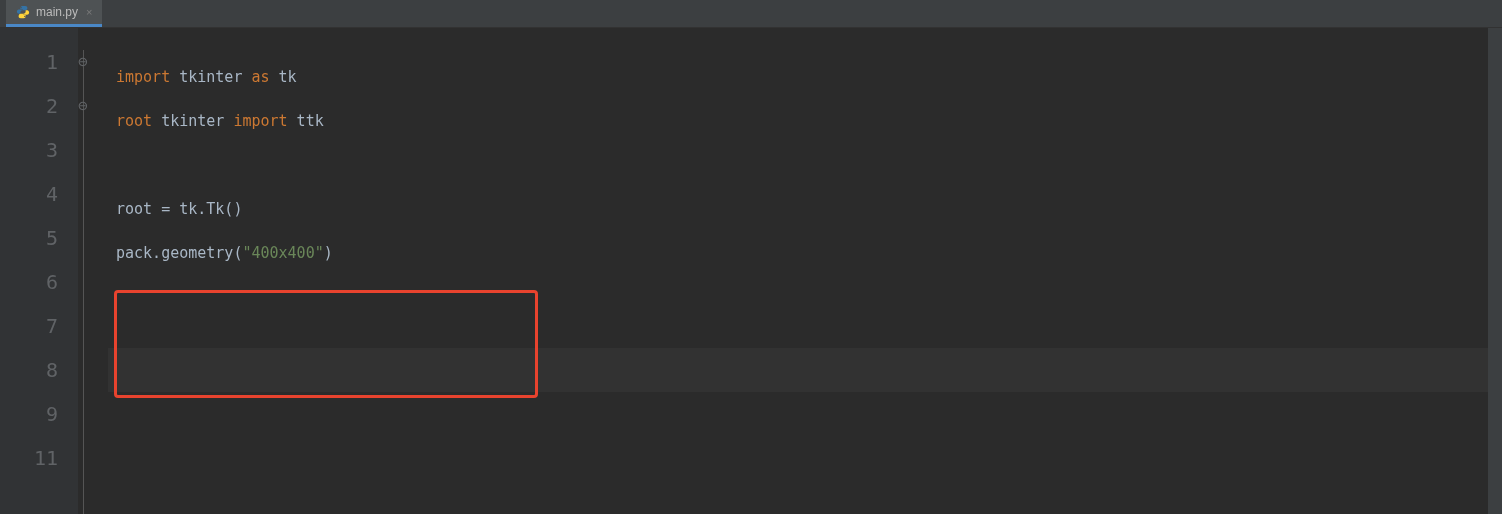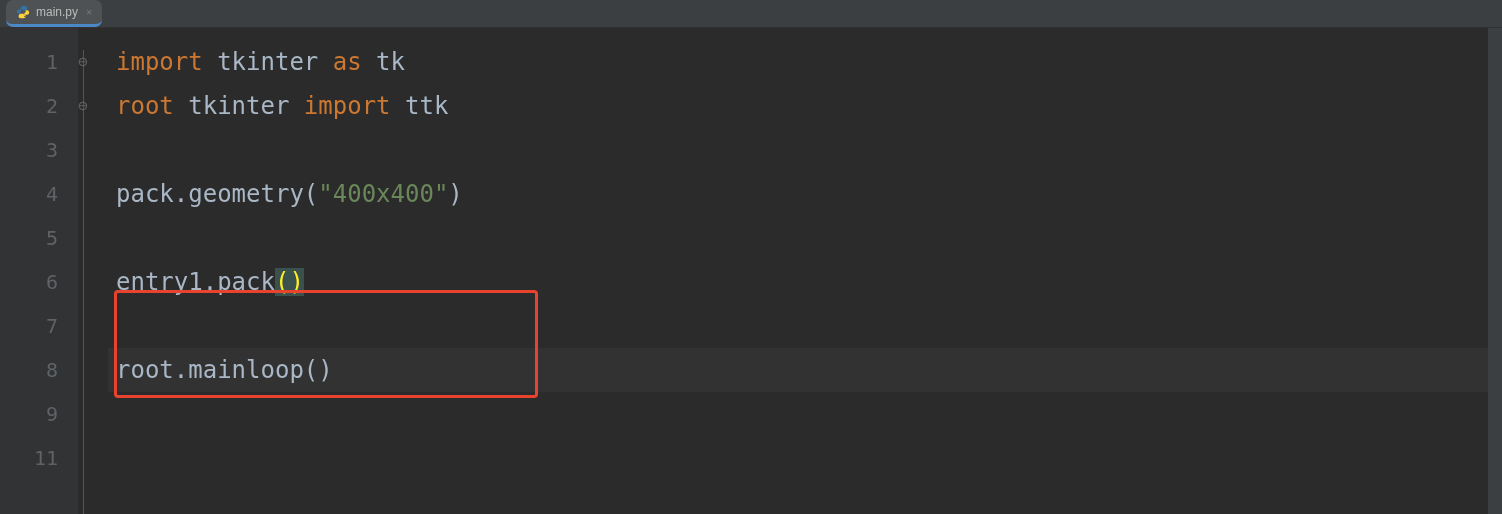--- a/index.html
+++ b/index.html
@@ -16,21 +16,20 @@
     display: flex;
     align-items: center;
     gap: 6px;
     padding: 0 10px;
     background: #4e5254;
     color: #bbbbbb;
     font-family: -apple-system, "Segoe UI", sans-serif;
     font-size: 12px;
     border-bottom: 3px solid #4a88c7;
     cursor: pointer;
-    border-radius: 7px;
   }
   .tab .close {
     color: #7a7a7a;
     font-size: 11px;
     margin-left: 2px;
   }
   .py-icon {
     width: 14px; height: 14px; flex: 0 0 14px;
   }
   .editor {
@@ -69,22 +68,22 @@
   .fold-line {
     position: absolute;
     left: 5px;
     top: 22px;
     bottom: 0;
     width: 1px;
     background: #555555;
   }
   .code {
     flex: 1;
-    padding-top: 12px;
-    font-size: 24px;
+    padding-top: 27px;
+    font-size: 15px;
     line-height: 44px;
     color: #a9b7c6;
     position: relative;
   }
   .code .line { height: 44px; white-space: pre; padding-left: 8px; position: relative; }
   .kw  { color: #cc7832; }
   .str { color: #6a8759; }
   .txt { color: #a9b7c6; }
   .paren-match { background: #3b514d; }
   .paren-y { color: #ffef28; font-weight: 500; }
@@ -144,25 +143,24 @@
     <span class="fold-mark">⊖</span>
     <span class="fold-mark">⊖</span>
   </div>
 
   <div class="code">
     <div class="current-line-bg" id="cur-line" style="top: 320px;"></div>
 
     <div class="line"><span class="kw">import</span><span class="txt"> tkinter </span><span class="kw">as</span><span class="txt"> tk</span></div>
     <div class="line"><span class="kw">root</span><span class="txt"> tkinter </span><span class="kw">import</span><span class="txt"> ttk</span></div>
     <div class="line"><span class="txt"></span></div>
+    <div class="line"><span class="txt">root = tk.Tk()</span></div>
     <div class="line"><span class="txt">pack.geometry(</span><span class="str">"400x400"</span><span class="txt">)</span></div>
     <div class="line"><span class="txt"></span></div>
-    <div class="line"><span class="txt">entry1.pack</span><span class="paren-match paren-y">(</span><span class="paren-match paren-y">)</span></div>
     <div class="line"><span class="txt"></span></div>
-    <div class="line"><span class="txt">root.mainloop()</span></div>
     <div class="line"><span class="txt"></span></div>
   </div>
 
 </div>
 
 <div class="highlight-box" id="hl" style="top: 290px; left: 114px; width: 424px; height: 108px;"></div>
 
 <div class="scrollbar-track"></div>
 
 </body></html>

